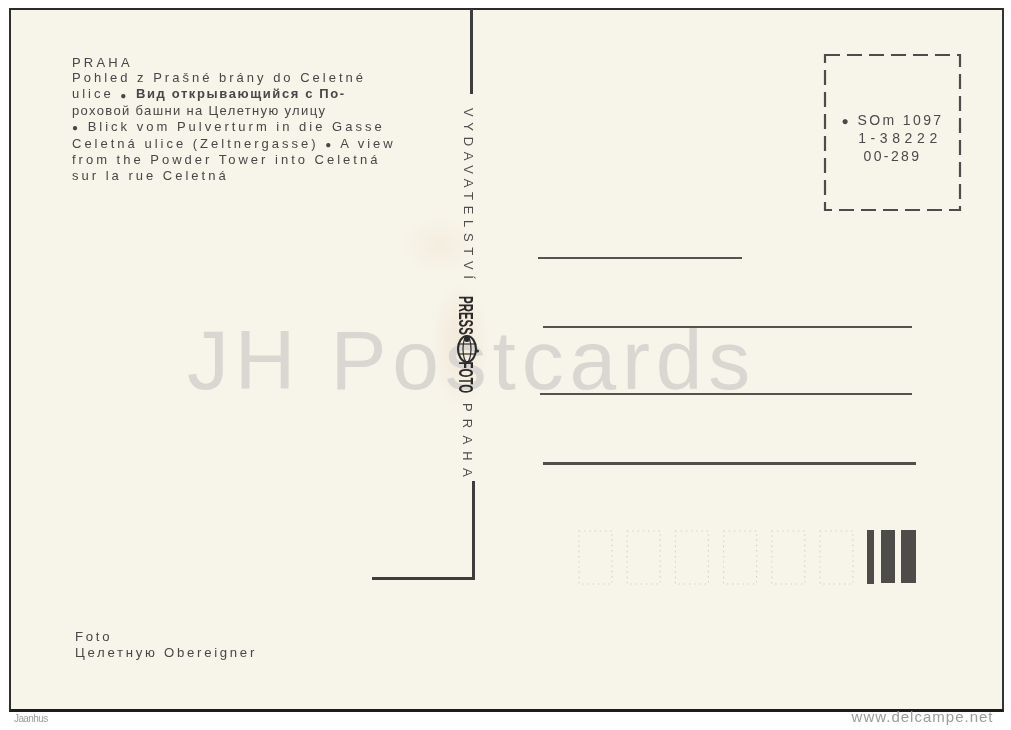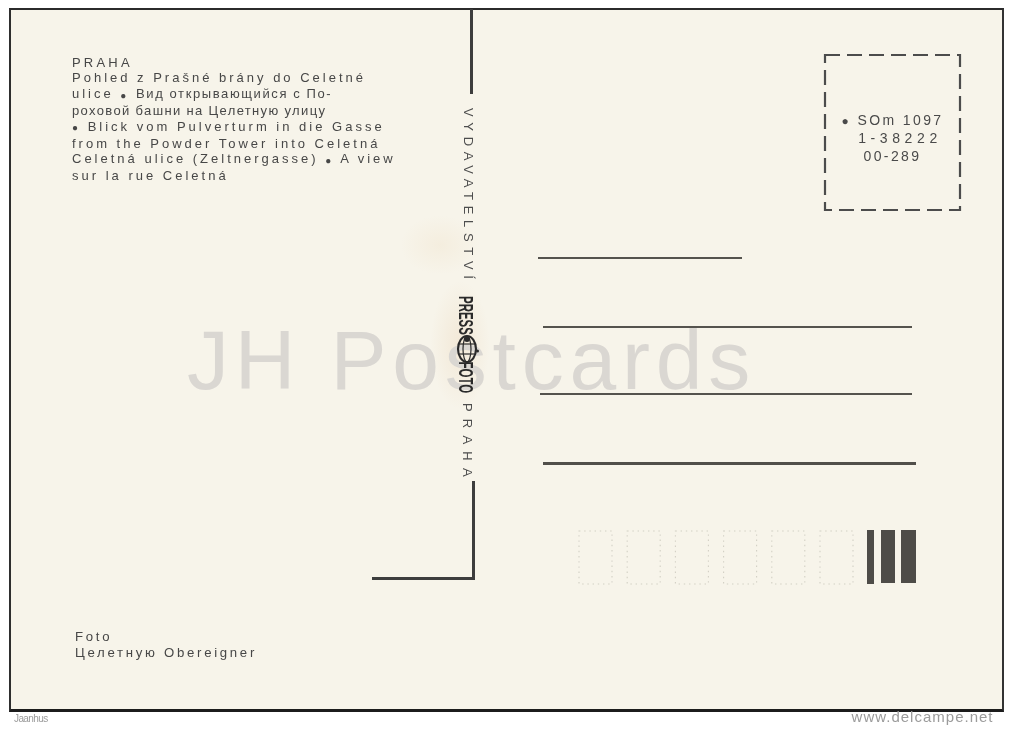--- a/index.html
+++ b/index.html
@@ -20,25 +20,25 @@
   <div class="abs" style="left:400px;top:215px;width:80px;height:60px;border-radius:50%;
        background:radial-gradient(ellipse at center, rgba(220,180,120,0.10), rgba(220,180,120,0) 70%);"></div>
 
   <div class="abs" style="left:187px;top:312px;color:#dad7d2;font-weight:normal;
        font-size:84px;letter-spacing:5.8px;white-space:nowrap;">JH Postcards</div>
 
   <div class="abs" style="left:72px;top:54.7px;font-size:13px;line-height:15.8px;color:#474747;
        letter-spacing:3.0px;white-space:nowrap;">
     <div style="letter-spacing:3.2px;">PRAHA</div>
     <div>Pohled z Prašné brány do Celetné</div>
-    <div>ulice <span style="font-size:10px;position:relative;top:0.5px;">●</span> <span style="letter-spacing:1.6px;">Вид открывающийся с По-</span></div>
+    <div>ulice <span style="font-size:10px;position:relative;top:0.5px;">●</span> <span style="letter-spacing:1.6px;font-weight:bold;">Вид открывающийся с По-</span></div>
     <div style="letter-spacing:1.35px;">роховой башни на Целетную улицу</div>
     <div><span style="font-size:10px;position:relative;top:0.5px;">●</span> Blick vom Pulverturm in die Gasse</div>
+    <div>Celetná ulice (Zeltnergasse) <span style="font-size:10px;position:relative;top:0.5px;">●</span> A view</div>
     <div>from the Powder Tower into Celetná</div>
-    <div>Celetná ulice (Zeltnergasse) <span style="font-size:10px;position:relative;top:0.5px;">●</span> A view</div>
     <div>sur la rue Celetná</div>
   </div>
 
   <div class="abs" style="left:470px;top:9px;width:3px;height:85px;background:#3d3d3d;"></div>
 
   <div class="abs" style="left:463px;top:108px;width:13px;height:196px;">
     <div style="position:absolute;left:0;top:0;transform:rotate(90deg);transform-origin:0 0;
          font-size:13px;color:#4d4d4d;letter-spacing:5.7px;white-space:nowrap;width:196px;
          margin-left:13px;">VYDAVATELSTVÍ</div>
   </div>

